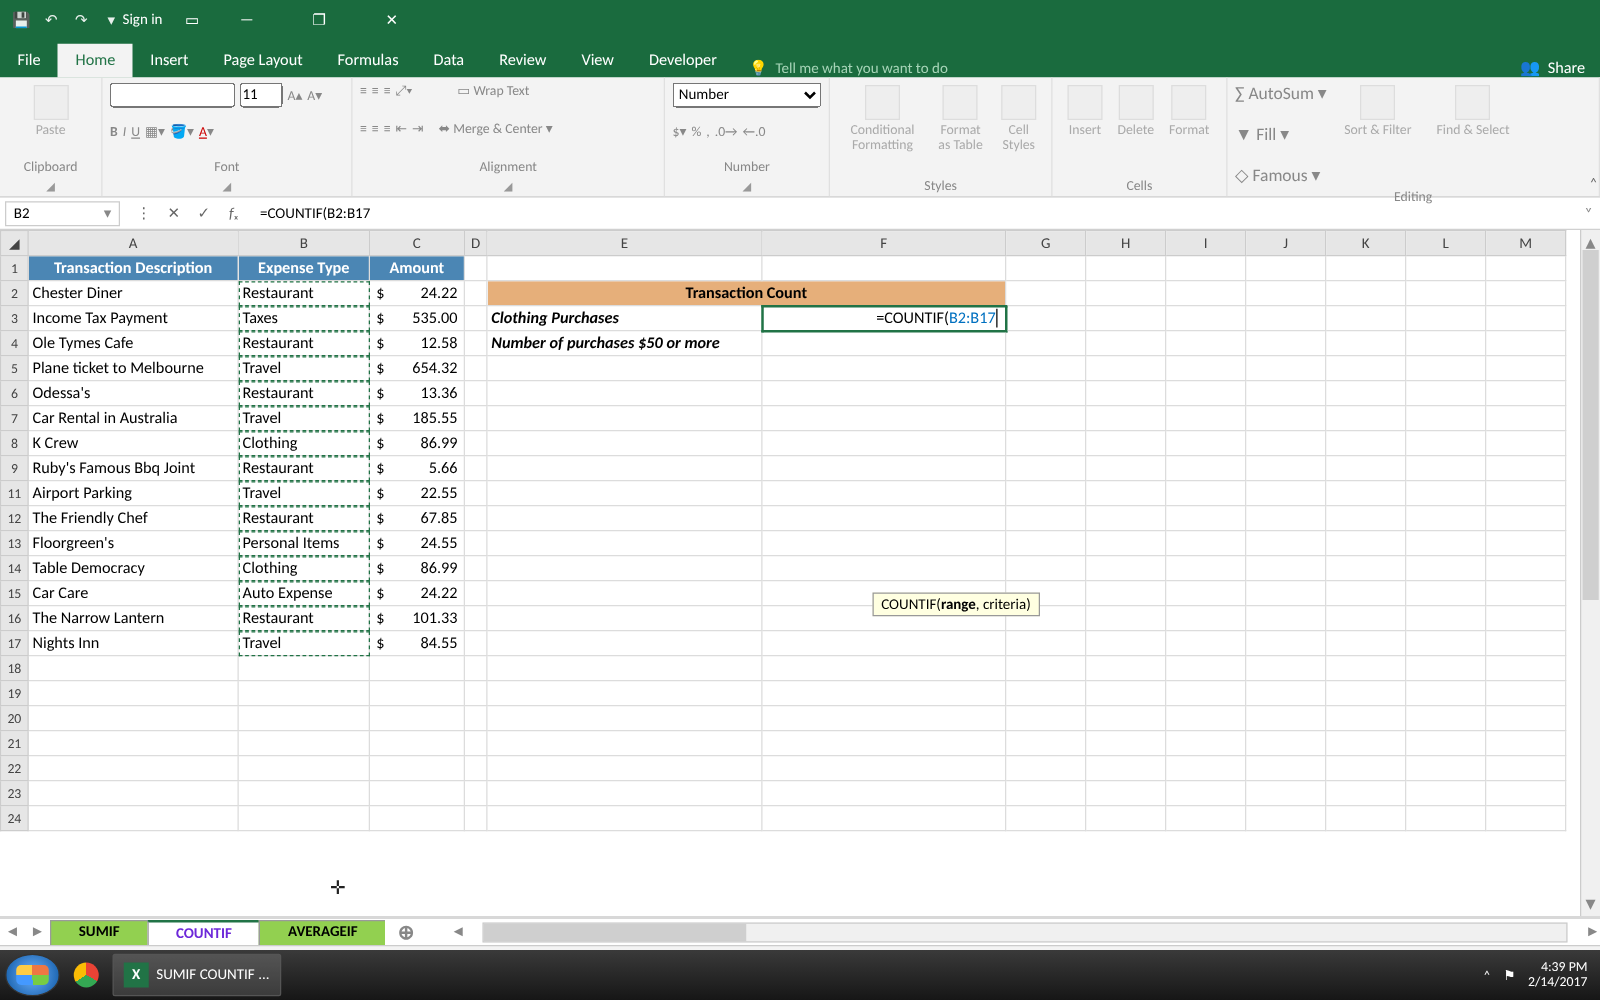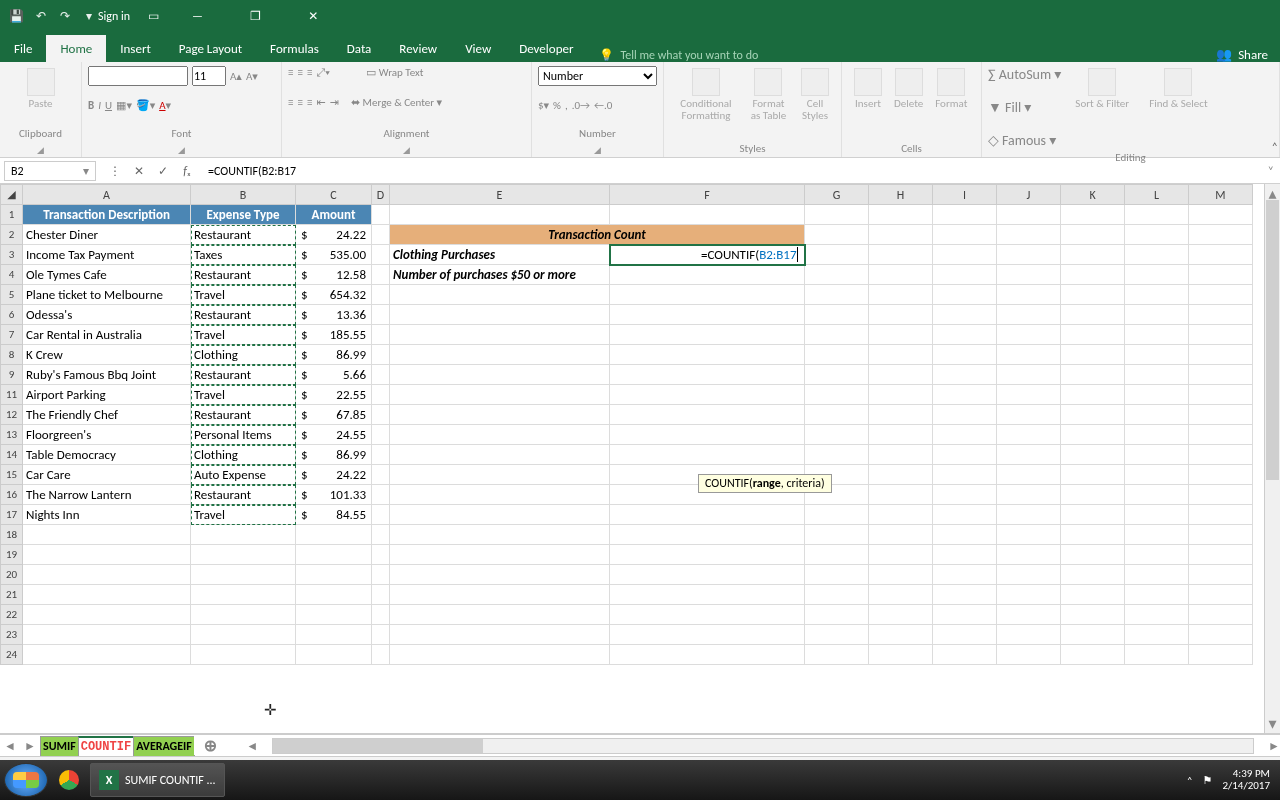--- a/index.html
+++ b/index.html
@@ -44,34 +44,34 @@
 .grid th.colh { background:#e6e6e6; color:#444; border:1px solid #ccc; font-weight:normal; font-size:12px; height:18px; position:relative; }
 .grid td { border:1px solid #dcdcdc; height:20px; padding:0 3px; white-space:nowrap; overflow:hidden; }
 .colA{width:168px}.colB{width:105px}.colC{width:76px}.colD{width:18px}.colE{width:220px}.colF{width:195px}.colG{width:64px}.colH{width:64px}.colI{width:64px}.colJ{width:64px}.colK{width:64px}.colL{width:64px}.colM{width:64px}
 .hdrcell { background:#4b86b4; color:#fff; font-weight:bold; text-align:center; }
 .amtcell { display:flex; justify-content:space-between; }
 .amtcell .cur { padding-left:2px; }
 .amtcell .val { padding-right:2px; }
 
 .ants { outline: 1.5px dashed #207245; outline-offset:-1px; }
 
-.sumtitle { background:#e6af7a; border:1px solid #666; color:#000; font-weight:bold; font-style:italic; text-align:center; }
+.sumtitle { background:#e6af7a; border:1px solid #666; color:#000; font-weight:bold; text-align:center; }
 .sumlabel { border:1px solid #666; font-style:italic; font-weight:bold; padding-left:4px; }
 .sumval { border:1px solid #666; text-align:right; padding-right:4px; position:relative; }
 .tooltip { position:absolute; top:290px; left:698px; background:#ffffe1; border:1px solid #999; font-size:12px; padding:1px 6px; font-family:"Segoe UI"; z-index:5; }
 .tooltip b { font-weight:bold; }
 
 
 .cursor { position:absolute; top:517px; left:264px; font-size:15px; color:#222; z-index:6; }
 
 
 .sheettabs { height:22px; display:flex; align-items:center; font-size:12px; border-top:1px solid #ccc; background:#fff; }
 .sheettabs .navbtn { width:20px; text-align:center; color:#888; }
-.stab { padding:2px 2px; border:1px solid #9a9a9a; border-bottom:none; margin-right:-1px; background:#92d050; font-weight:bold; color:#000; cursor:pointer; }
-.stab.active { background:#fff; color:#ef4444; border-top:2px solid #217346;font-family:Liberation Mono, monospace; }
+.stab { padding:2px 22px; border:1px solid #9a9a9a; border-bottom:none; margin-right:-1px; background:#92d050; font-weight:bold; color:#000; cursor:pointer; }
+.stab.active { background:#fff; color:#6d28d9; border-top:2px solid #217346; }
 .stab.plus { background:#fff; border:none; color:#888; font-size:16px; padding:0 10px; }
 .hscroll { flex:1; margin-left:20px; display:flex; align-items:center; }
 .hscroll .track { flex:1; height:16px; background:#f0f0f0; border:1px solid #ccc; margin:0 14px; position:relative; }
 .hscroll .thumb{ position:absolute; left:0; top:0; height:14px; width:210px; background:#cfcfcf; }
 
 
 .status { height:20px; background:#f3f3f3; border-top:1px solid #ccc; display:flex; align-items:center; font-size:11px; color:#555; padding:0 8px; gap:10px; }
 .status .views { margin-left:auto; display:flex; gap:6px; align-items:center; }
 .status .zoom { display:flex; align-items:center; gap:6px; }
 

